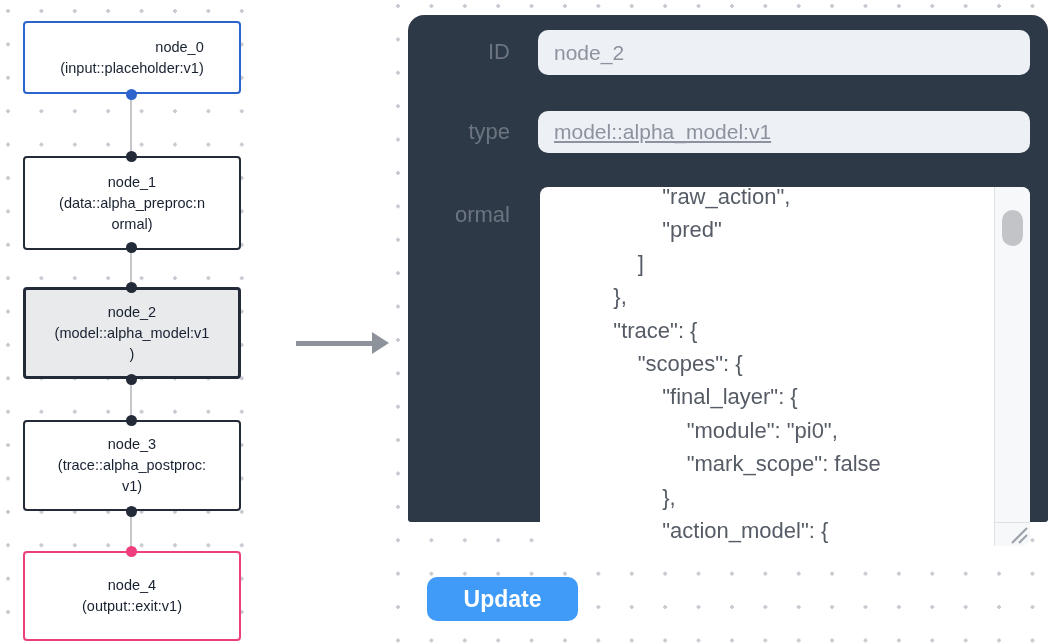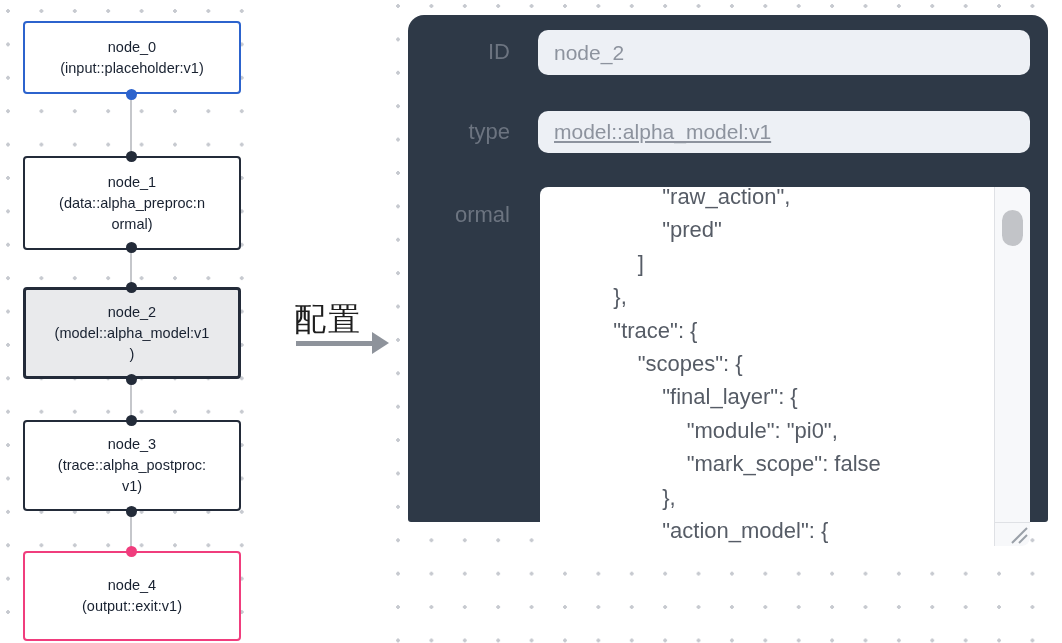--- a/index.html
+++ b/index.html
@@ -22,21 +22,21 @@
   
   .flow-node {
     position: absolute; left: 23px; width: 218px;
     background: #ffffff; border: 2px solid #232b39; border-radius: 4px;
     display: flex; align-items: center; justify-content: center;
     text-align: center; z-index: 2;
   }
   .flow-node .node-label {
     font-size: 14.5px; line-height: 21px; color: #182130; white-space: pre-line;
   }
-  .node-0 { top: 21px;  height: 73px; border-color: #2c63cd; }
+  .node-0 { top: 21px;  height: 73px; border-color: #2c63cd; text-align: right; }
   .node-1 { top: 156px; height: 94px; }
   .node-2 { top: 287px; height: 92px; border-width: 3px; background: #e9eaec; }
   .node-3 { top: 420px; height: 91px; }
   .node-4 { top: 551px; height: 90px; border-color: #f03d7d; }
 
   .flow-edge {
     position: absolute; left: 130px; width: 2px; background: #c5c7cb; z-index: 1;
   }
   .edge-0 { top: 94px;  height: 62px; }
   .edge-1 { top: 247px; height: 40px; }
@@ -154,21 +154,20 @@
     <div class="handle blue" style="top: 89px;"></div>
     <div class="handle" style="top: 151px;"></div>
     <div class="handle" style="top: 242px;"></div>
     <div class="handle" style="top: 282px;"></div>
     <div class="handle" style="top: 374px;"></div>
     <div class="handle" style="top: 415px;"></div>
     <div class="handle" style="top: 506px;"></div>
     <div class="handle pink" style="top: 546px;"></div>
   </div>
 
-  <div class="annot-label">配置</div>
   <div class="annot-arrow-line"></div>
   <div class="annot-arrow-head"></div>
 
   <div class="canvas-right"></div>
 
   <div class="panel">
 
     <div class="field-label label-id">ID</div>
     <input class="panel-input input-id" type="text" value="node_2" style="">
 
@@ -192,15 +191,16 @@
       <div class="config-scrollbar">
         <div class="scroll-thumb"></div>
         <div class="scroll-divider"></div>
         <svg class="resize-handle" width="20" height="17" viewBox="0 0 20 17">
           <line x1="4" y1="16" x2="19" y2="1" stroke="#9aa0a8" stroke-width="2"></line>
           <line x1="11" y1="16" x2="19" y2="8" stroke="#9aa0a8" stroke-width="2"></line>
         </svg>
       </div>
     </div>
 
+    <button class="update-button">Update</button>
   </div>
 
 </div>
 
 </body></html>

